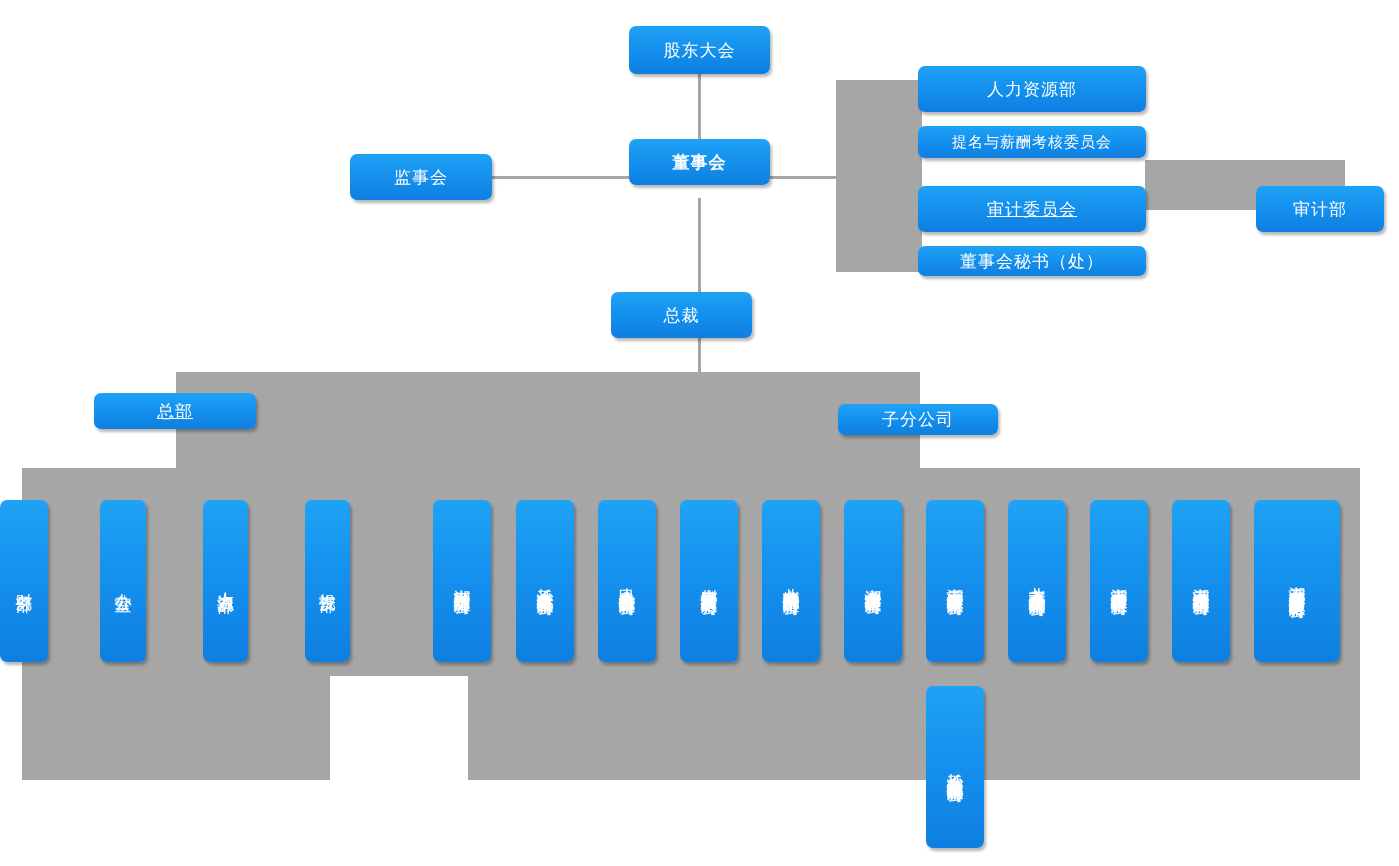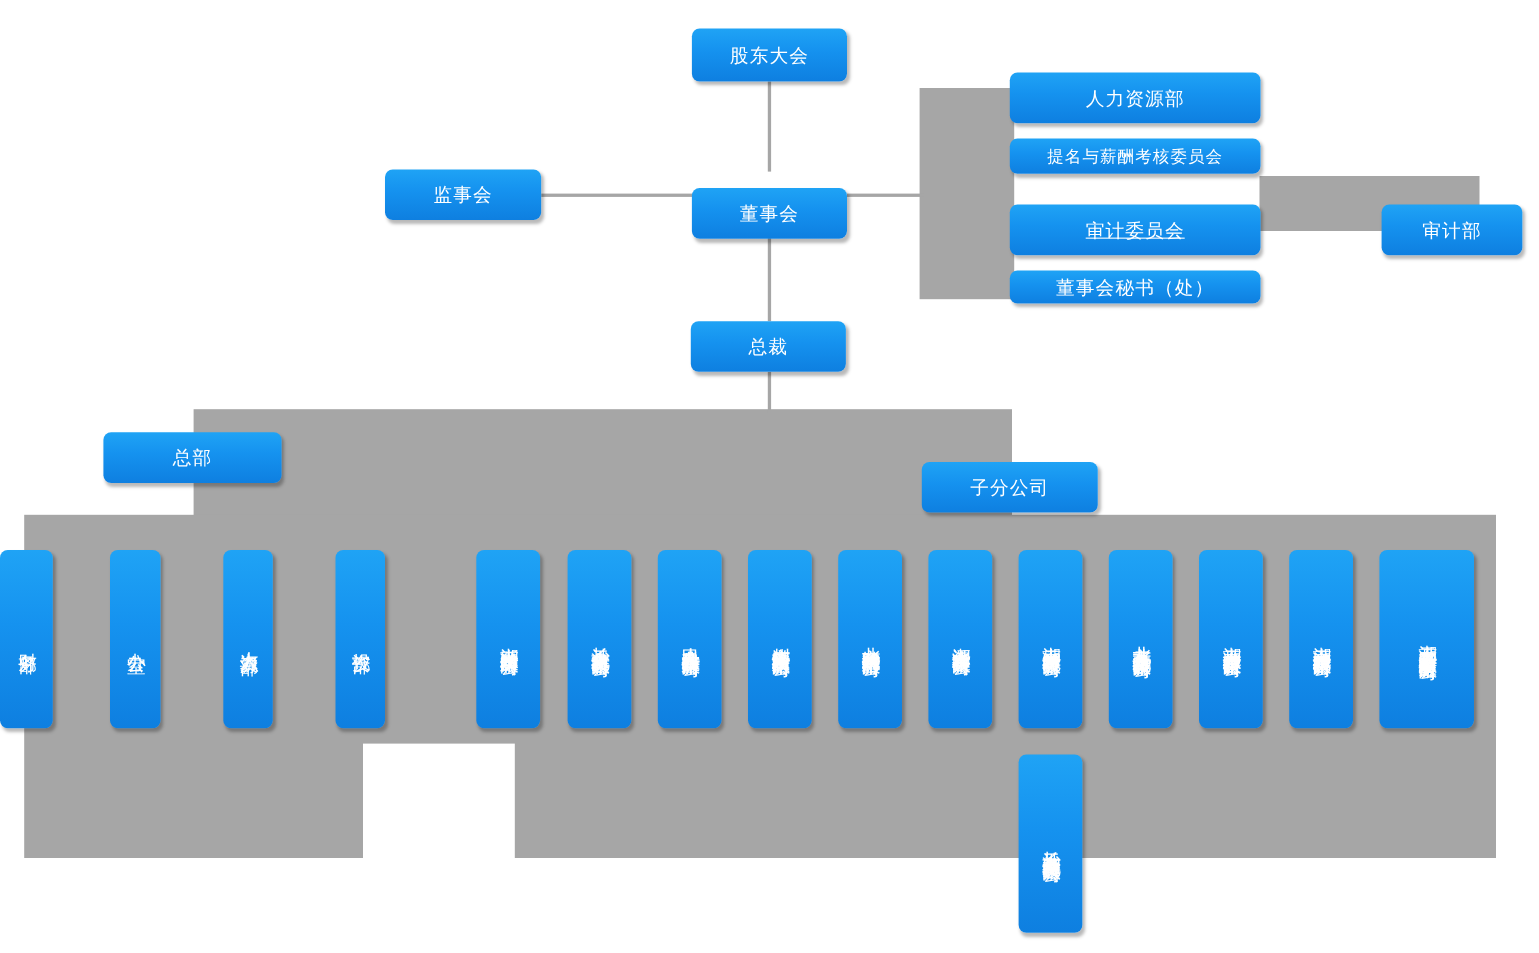--- a/index.html
+++ b/index.html
@@ -68,37 +68,37 @@
   <div class="line-v" style="left:698px;top:74px;height:82px;"></div>
   <div class="line-h" style="left:492px;top:176px;width:138px;"></div>
   <div class="line-h" style="left:770px;top:176px;width:70px;"></div>
   <div class="line-v" style="left:698px;top:198px;height:94px;"></div>
   <div class="line-v" style="left:698px;top:338px;height:38px;"></div>
 
   <div class="box h" style="left:629px;top:26px;width:141px;height:48px;">股东大会</div>
 
   <div class="box h" style="left:350px;top:154px;width:142px;height:46px;">监事会</div>
 
-  <div class="box h" style="left:629px;top:171px;width:141px;height:46px;">董事会</div>
+  <div class="box h" style="left:629px;top:139px;width:141px;height:46px;font-weight:bold;">董事会</div>
 
-  <div class="box h" style="left:628px;top:292px;width:141px;height:46px;">总裁</div>
+  <div class="box h" style="left:611px;top:292px;width:141px;height:46px;">总裁</div>
 
   <div class="box h" style="left:1256px;top:186px;width:128px;height:46px;">审计部</div>
 
   <div class="box h" style="left:918px;top:66px;width:228px;height:46px;">人力资源部</div>
 
   <div class="box h small" style="left:918px;top:126px;width:228px;height:32px;">提名与薪酬考核委员会</div>
 
   <div class="box h" style="left:918px;top:186px;width:228px;height:46px;text-decoration:underline;">审计委员会</div>
 
   <div class="box h" style="left:918px;top:246px;width:228px;height:30px;">董事会秘书（处）</div>
 
-  <div class="box h" style="left:94px;top:393px;width:162px;height:46px;">总部</div>
+  <div class="box h" style="left:94px;top:393px;width:162px;height:36px;text-decoration:underline;">总部</div>
 
-  <div class="box h" style="left:838px;top:420px;width:160px;height:46px;">子分公司</div>
+  <div class="box h" style="left:838px;top:404px;width:160px;height:31px;">子分公司</div>
 
   <div class="box v" style="left:0px;top:500px;width:48px;height:162px;">
     <span class="vt">财务部</span>
   </div>
   <div class="box v" style="left:100px;top:500px;width:46px;height:162px;">
     <span class="vt">办公室</span>
   </div>
   <div class="box v" style="left:203px;top:500px;width:45px;height:162px;">
     <span class="vt">人力资源部</span>
   </div>

